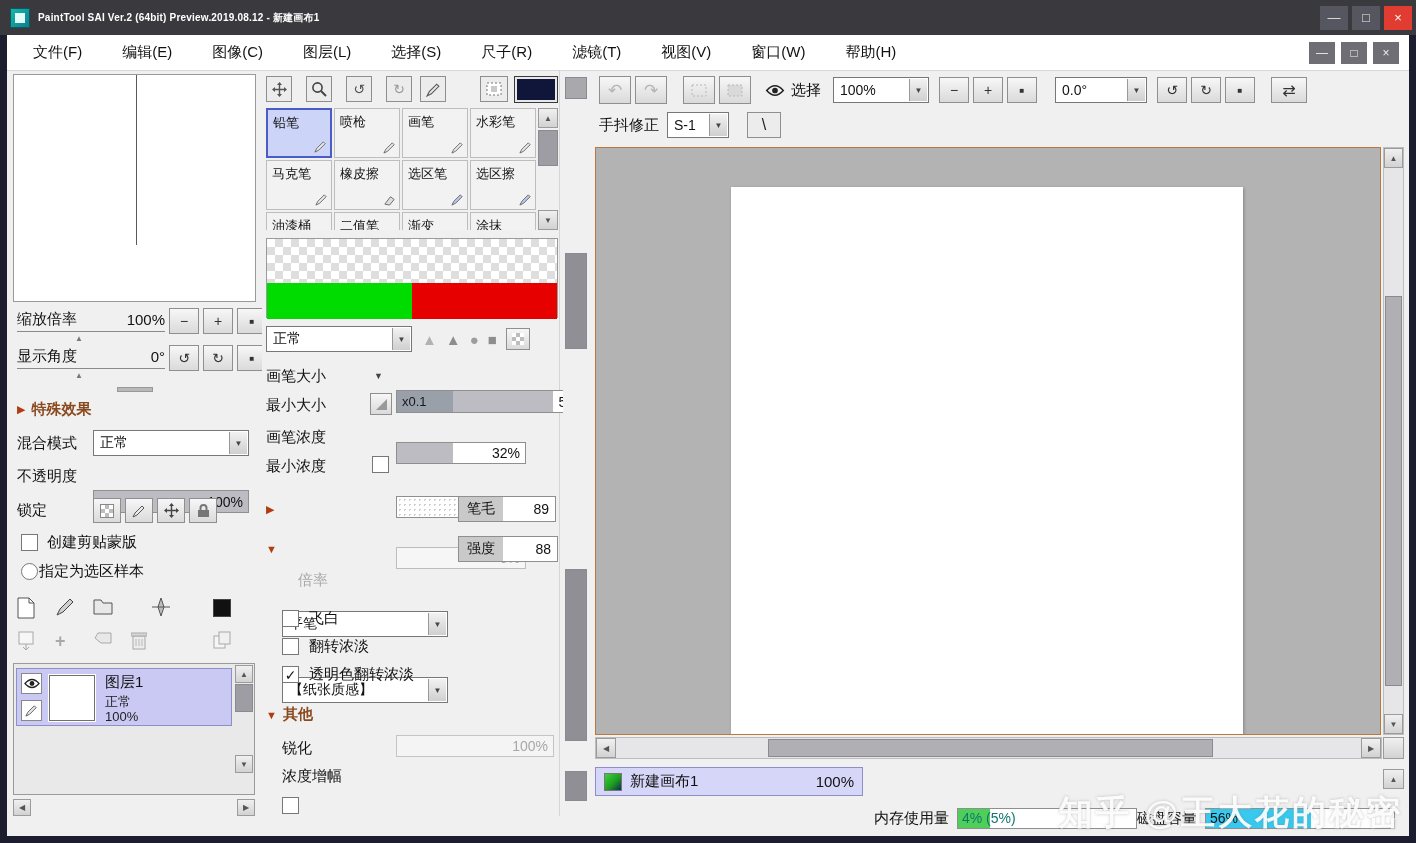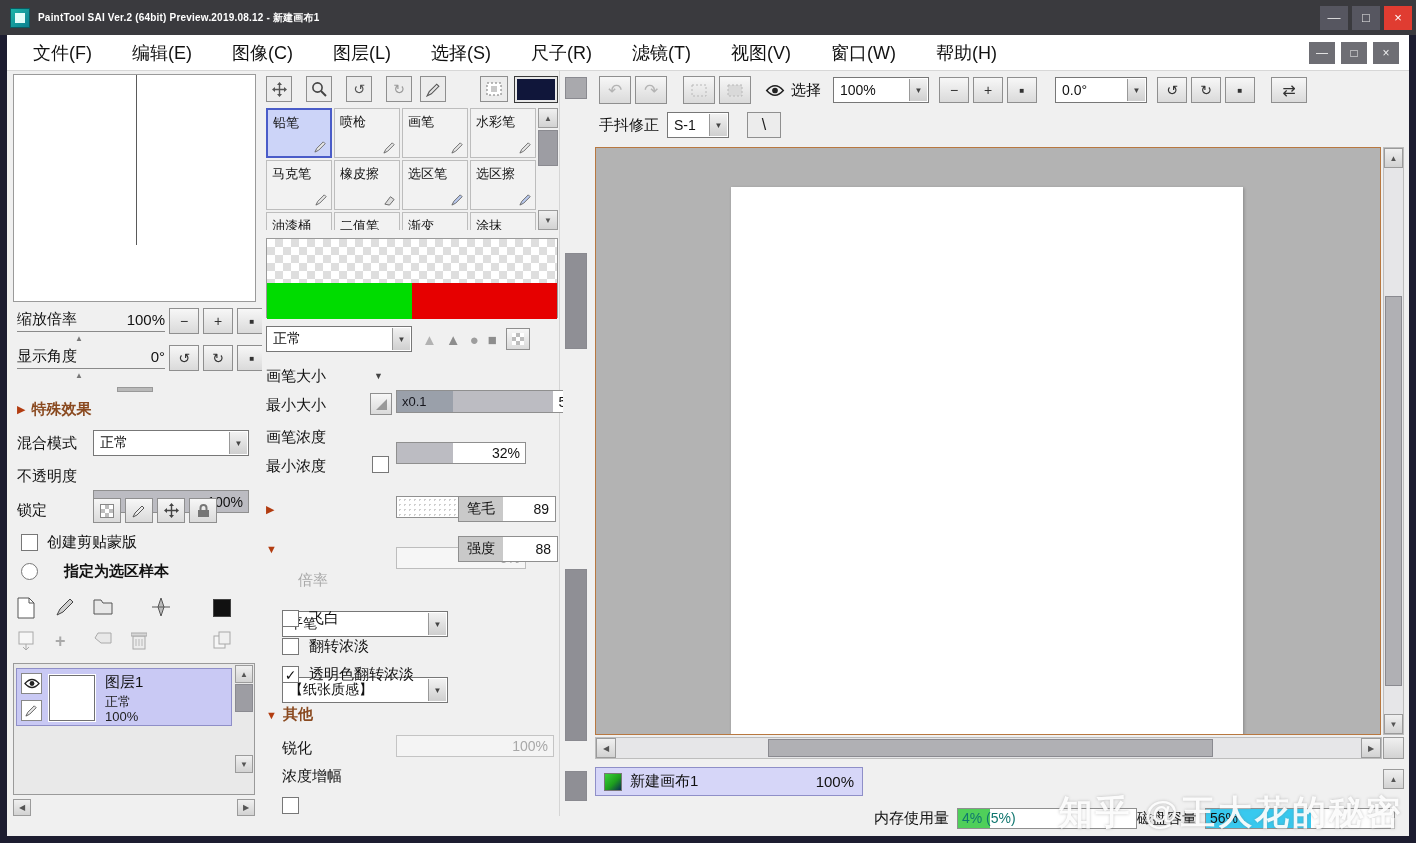--- a/index.html
+++ b/index.html
@@ -11,21 +11,21 @@
   #titlebar { position:absolute; left:0; top:0; width:1416px; height:35px; background:#3a3a3e; display:flex; align-items:center; }
   #titlebar .appicon { width:20px; height:20px; margin:0 8px 0 10px; background:linear-gradient(135deg,#19b5a8,#0d7f8f); border:1px solid #0a5a60; position:relative; }
   #titlebar .appicon::after { content:""; position:absolute; left:4px; top:4px; width:10px; height:10px; background:#dffcf8; }
   #titlebar .title { color:#fff; font-size:10px; font-weight:bold; letter-spacing:.2px; }
   #titlebar .winbtns { margin-left:auto; display:flex; height:100%; align-items:center; padding-right:4px; gap:4px; }
   .tb-btn { width:28px; height:24px; display:flex; align-items:center; justify-content:center; color:#e6e6e6; font-size:13px; background:#565660; }
   .tb-btn.close { background:#e03c31; color:#fff; }
 
   
   #menubar { position:absolute; left:0; top:0; width:1402px; height:36px; background:#ffffff; border-bottom:1px solid #d7d7d7; display:flex; align-items:center; }
-  .menu-item { font-size:18px; color:#111; padding:6px 14px; margin-left:12px; cursor:default; }
+  .menu-item { font-size:15px; color:#111; padding:6px 14px; margin-left:12px; cursor:default; }
   #menubar .mini-winbtns { margin-left:auto; display:flex; gap:6px; padding-right:10px; }
   .mini-btn { width:26px; height:22px; background:#6e6e74; color:#efefef; font-size:12px; display:flex; align-items:center; justify-content:center; }
 
   
   .abs { position:absolute; }
   .btn { border:1px solid #8f8f8f; background:linear-gradient(#f7f7f7,#dadada); display:flex; align-items:center; justify-content:center; font-size:14px; color:#333; }
   .btn.gray { color:#b4b4b4; }
   .btn.flat { background:#ececec; }
   .combo { background:#fff; border:1px solid #777; display:flex; align-items:center; font-size:14px; color:#111; padding-left:6px; position:relative; }
   .combo .dd { position:absolute; right:1px; top:1px; bottom:1px; width:18px; background:linear-gradient(#f2f2f2,#cfcfcf); border-left:1px solid #999; display:flex; align-items:center; justify-content:center; font-size:8px; color:#444; }
@@ -169,21 +169,21 @@
             <rect x="1" y="6" width="11" height="7" fill="#777"></rect>
             <path d="M3.5 6 V4 a3 3 0 0 1 6 0 V6" fill="none" stroke="#777" stroke-width="2"></path>
           </svg>
       </div>
 
       <div class="abs" style="left:12px; top:462px; display:flex; align-items:center; gap:9px;">
         <div class="checkbox"></div>
         <span class="lbl">创建剪贴蒙版</span>
       </div>
 
-      <div class="abs" style="left:12px; top:491px; display:flex; align-items:center; gap:26px;font-weight:bold;">
+      <div class="abs" style="left:12px; top:491px; display:flex; align-items:center; gap:1px;">
         <div class="radio"></div>
         <span class="lbl">指定为选区样本</span>
       </div>
 
       <div class="abs" style="left:8px; top:526px; width:236px; height:26px;">
         <div class="abs" style="left:0; top:0;">
           <svg width="18" height="22" viewBox="0 0 18 22">
               <path d="M1 1 H12 L17 6 V21 H1 Z" fill="#fff" stroke="#555"></path>
               <path d="M12 1 V6 H17" fill="none" stroke="#555"></path>
             </svg>

